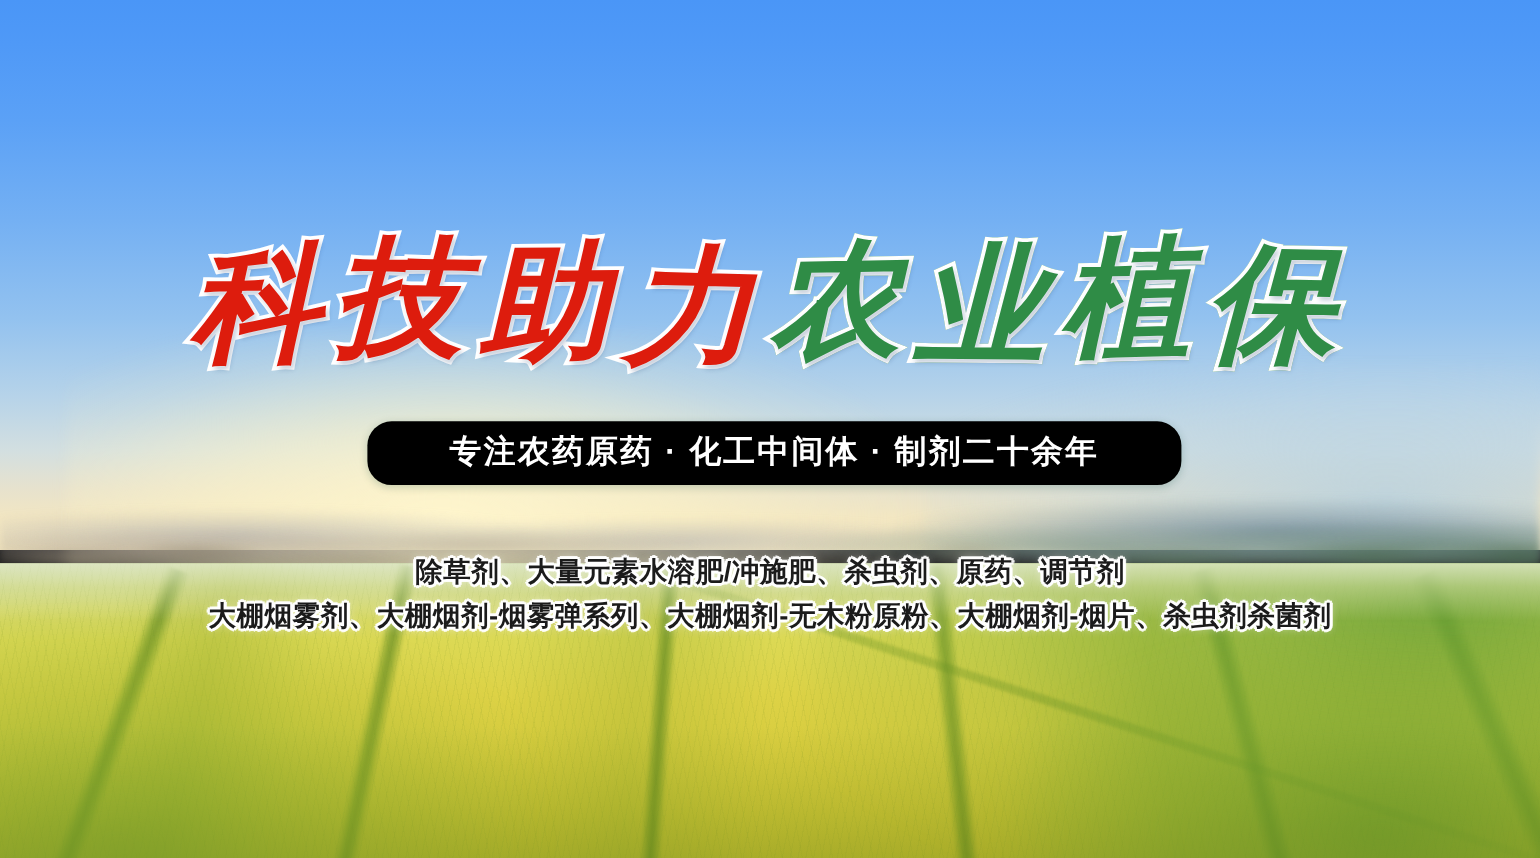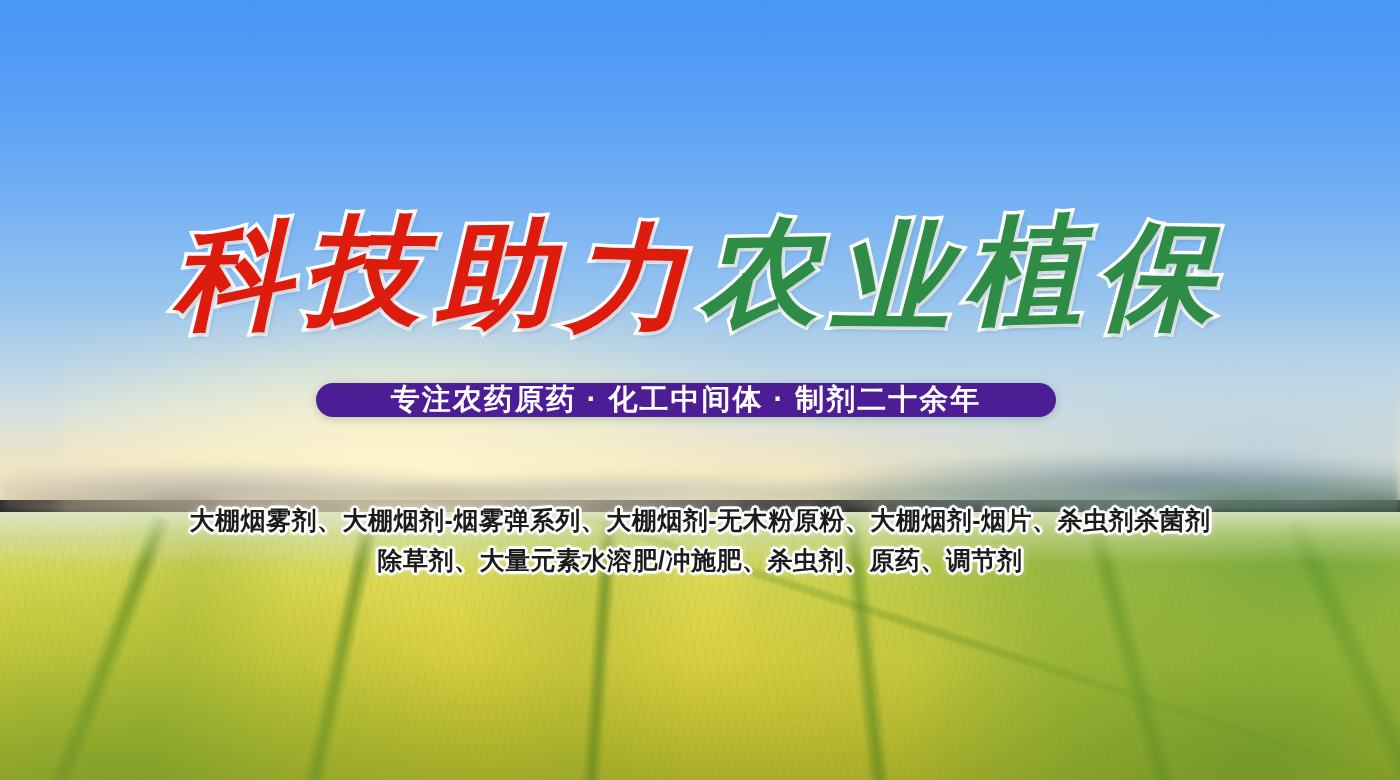--- a/index.html
+++ b/index.html
@@ -248,23 +248,23 @@
   .headline .ch:nth-child(3) { transform: translateY(1px)  rotate(-0.5deg); }
   .headline .ch:nth-child(4) { transform: translateY(5px)  rotate(1.5deg); }
   .headline .ch:nth-child(5) { transform: translateY(-2px) rotate(-1deg); }
   .headline .ch:nth-child(6) { transform: translateY(3px)  rotate(0.5deg); }
   .headline .ch:nth-child(7) { transform: translateY(-3px) rotate(-1.5deg); }
   .headline .ch:nth-child(8) { transform: translateY(2px)  rotate(1deg); }
 
   
   .pill {
     position: absolute;
-    left: 316px; top: 383px;
-    width: 740px; height: 34px;
-    background: #4c1d95;
+    left: 334px; top: 383px;
+    width: 740px; height: 58px;
+    background: #000000;
     border-radius: 22px;
     box-shadow: 0 2px 8px rgba(10,70,55,.22);
     display: flex;
     align-items: center;
     justify-content: center;
   }
   .pill-text {
     color: #ffffff;
     font-size: 29px;
     font-weight: 700;
@@ -340,17 +340,17 @@
 
   <div class="headline">
     <span class="ch red">科</span><span class="ch red">技</span><span class="ch red">助</span><span class="ch red">力</span><span class="ch grn">农</span><span class="ch grn">业</span><span class="ch grn">植</span><span class="ch grn">保</span>
   </div>
 
   <div class="pill">
     <span class="pill-text">专注农药原药 · 化工中间体 · 制剂二十余年</span>
   </div>
 
   <div class="products">
+    <div class="line">除草剂、大量元素水溶肥/冲施肥、杀虫剂、原药、调节剂</div>
     <div class="line">大棚烟雾剂、大棚烟剂-烟雾弹系列、大棚烟剂-无木粉原粉、大棚烟剂-烟片、杀虫剂杀菌剂</div>
-    <div class="line">除草剂、大量元素水溶肥/冲施肥、杀虫剂、原药、调节剂</div>
   </div>
 
 </div>
 
 </body></html>

